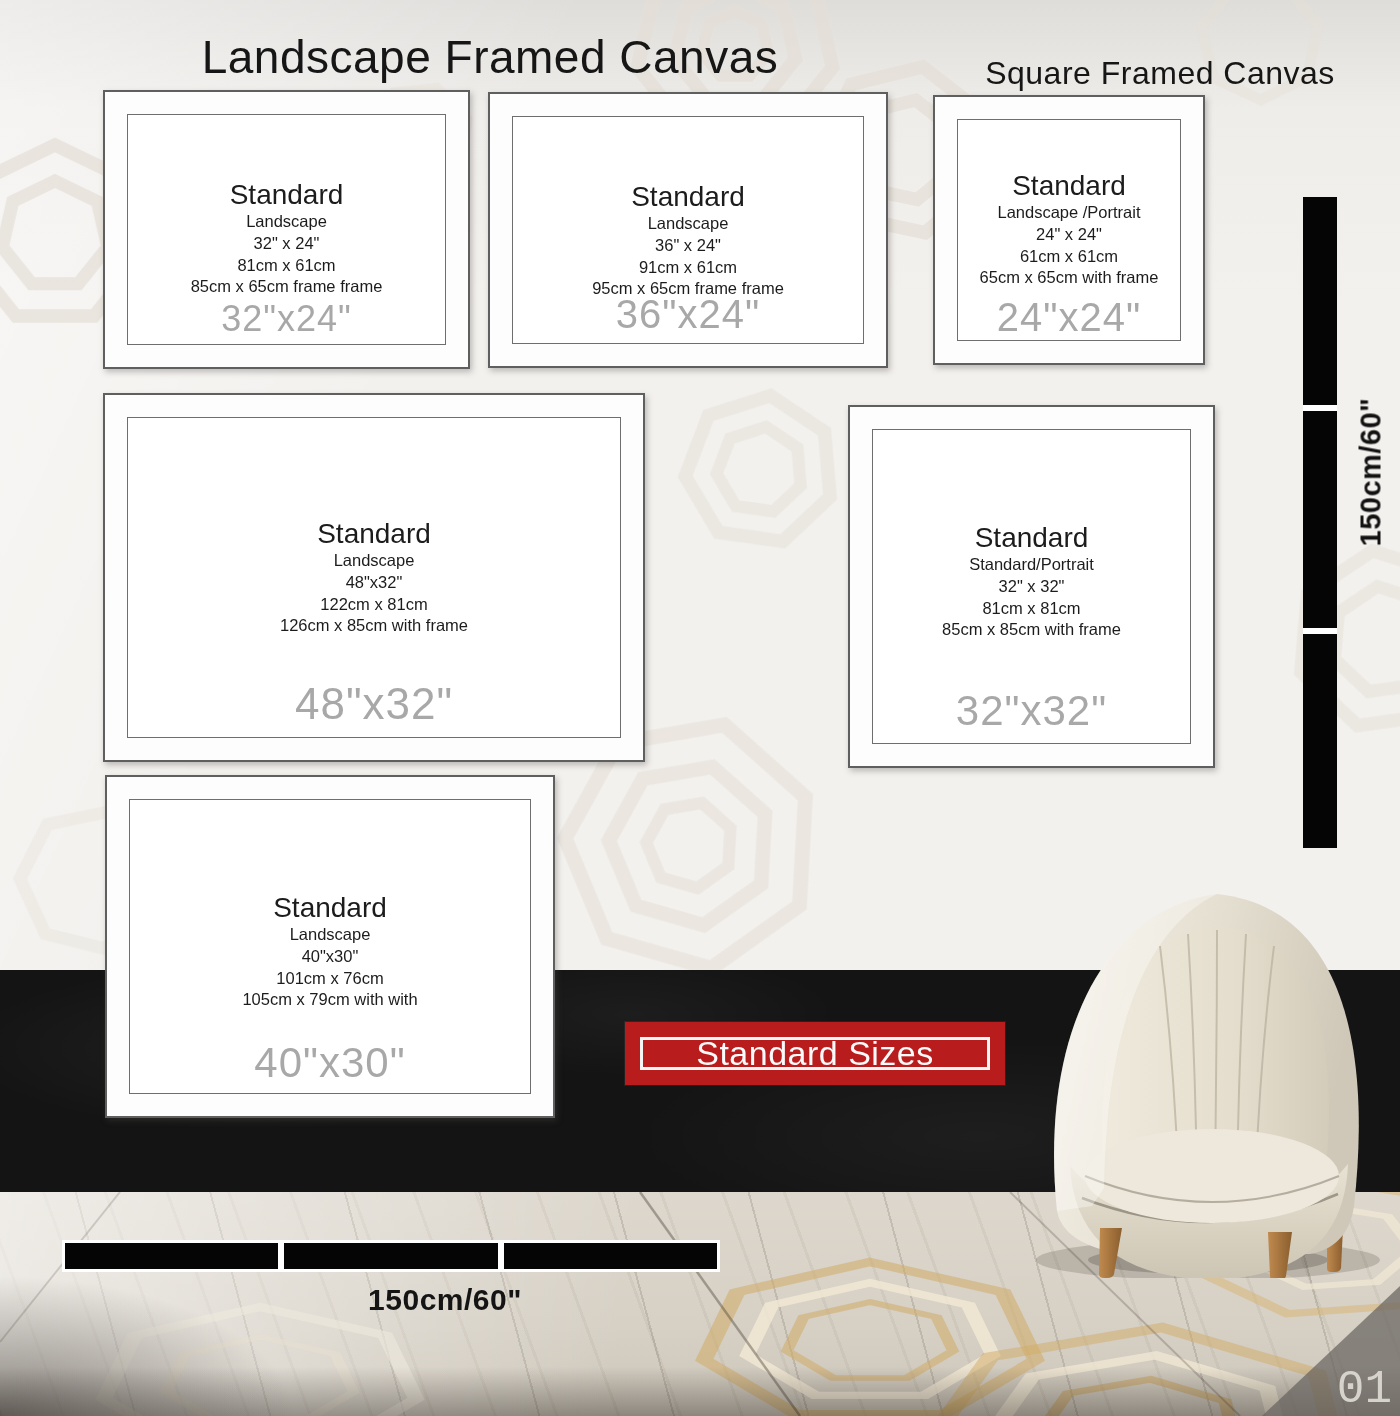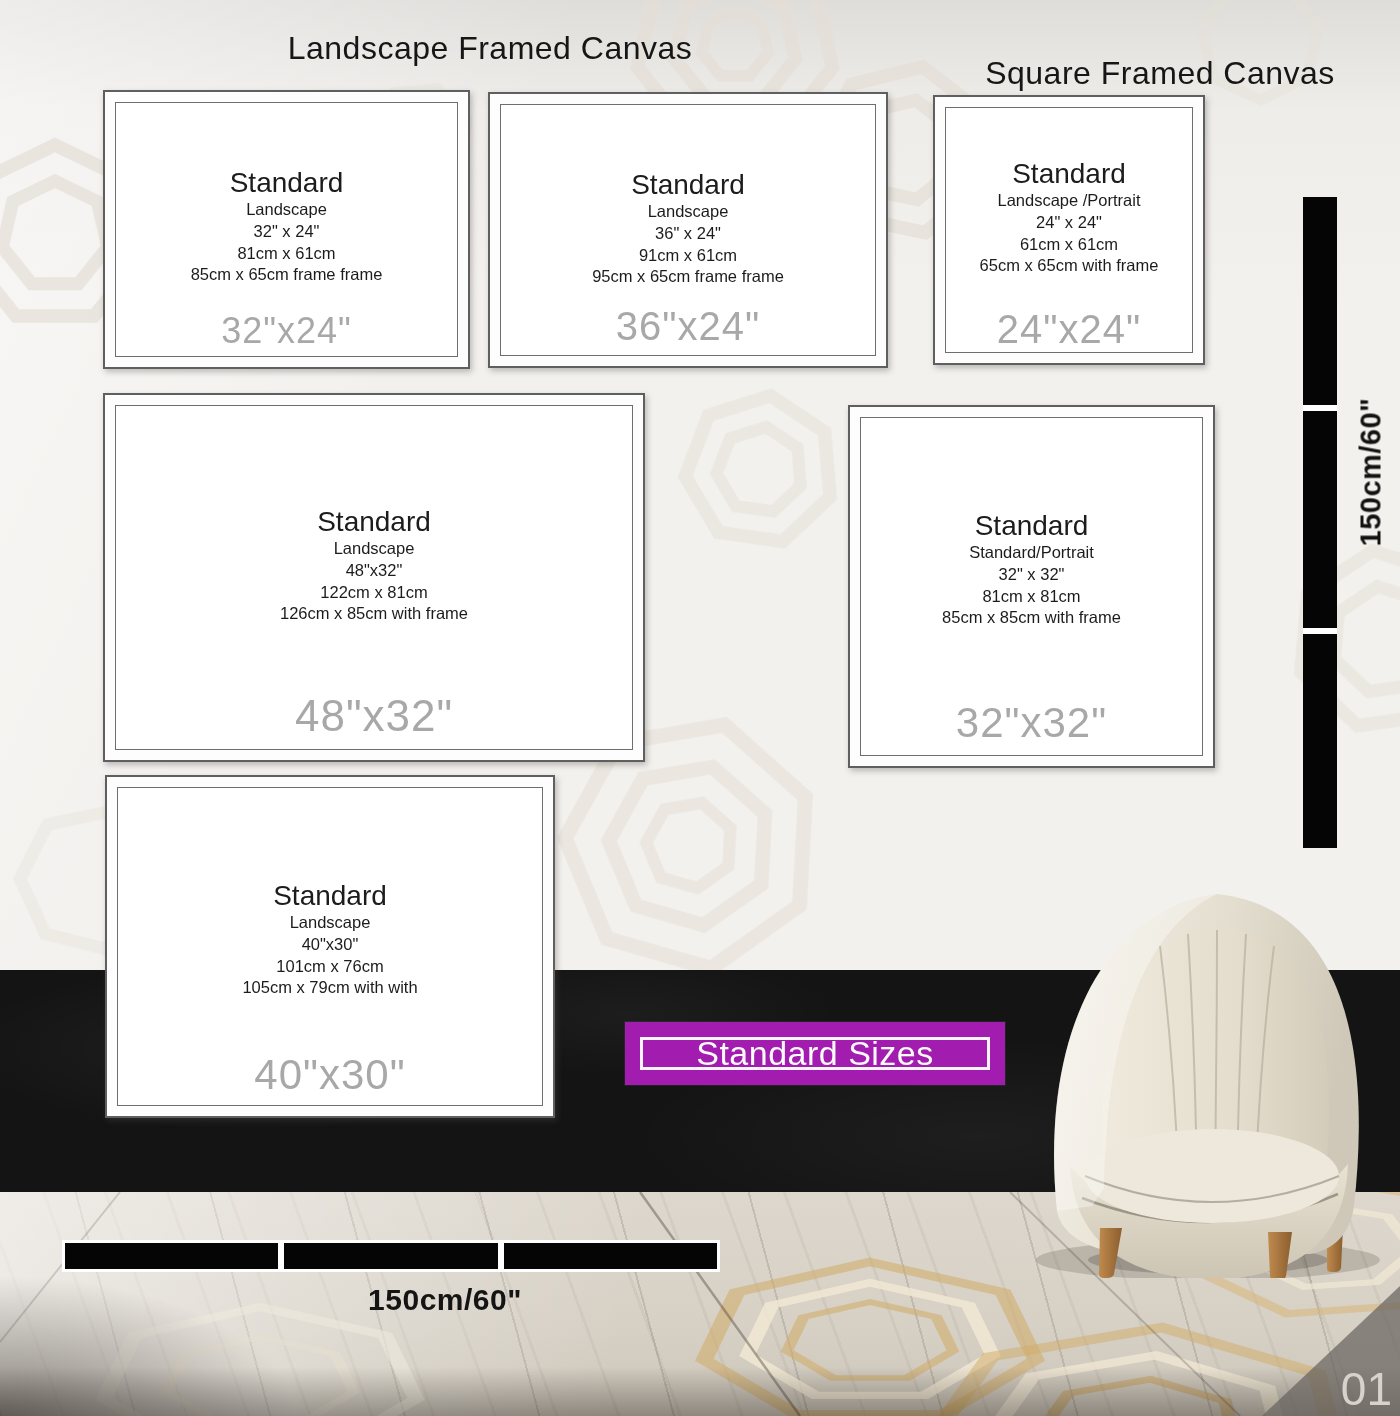--- a/index.html
+++ b/index.html
@@ -28,26 +28,26 @@
       repeating-linear-gradient(70deg,rgba(140,126,106,.10) 0 3px,rgba(0,0,0,0) 3px 58px),
       linear-gradient(180deg,#ddd7cd 0,#d6d0c5 60%,#cdc6ba 100%);}
   .floor-vignette{position:absolute;left:0;top:1192px;width:1400px;height:224px;
     background:
       radial-gradient(ellipse 420px 200px at 0% 100%,rgba(35,28,22,.5),transparent 70%),
       linear-gradient(180deg,rgba(0,0,0,0) 78%,rgba(20,16,12,.35) 100%);}
   .floor-pattern{position:absolute;left:0;top:1192px;}
 
   
   .heading{position:absolute;color:#161616;text-align:center;letter-spacing:.5px;}
-  .heading-left{left:130px;top:30px;width:720px;font-size:32px;}
+  .heading-left{left:130px;top:30px;width:720px;font-size:46px;}
   .heading-right{left:930px;top:38px;width:460px;font-size:32px;margin-top:17px;}
 
   
   .frame{position:absolute;box-sizing:border-box;background:#fdfdfd;border:2px solid #5f5f5f;
-    padding:10px;box-shadow:2px 3px 6px rgba(80,78,74,.35);}
+    padding:22px;box-shadow:2px 3px 6px rgba(80,78,74,.35);}
   .frame-inner{position:relative;width:100%;height:100%;box-sizing:border-box;
     border:1px solid #6e6e6e;background:#ffffff;}
   .spec{position:absolute;left:0;right:0;text-align:center;color:#1c1c1c;}
   .spec-title{font-size:28px;line-height:1.15;}
   .spec-line{font-size:16.5px;line-height:1.32;}
   .mark{position:absolute;left:0;right:0;text-align:center;color:#a8a8a8;letter-spacing:1px;}
 
   
   .v-ruler{position:absolute;left:1303px;top:197px;width:34px;height:651px;display:flex;
     flex-direction:column;}
@@ -55,35 +55,35 @@
   .v-gap{background:#ffffff;height:6px;flex:none;}
   .v-ruler-label{position:absolute;left:1371px;top:472px;transform:translate(-50%,-50%) rotate(-90deg);
     white-space:nowrap;font-size:29px;font-weight:bold;color:#121212;letter-spacing:.5px;}
   .h-ruler{position:absolute;left:62px;top:1240px;width:658px;height:32px;background:#ffffff;
     padding:3px;box-sizing:border-box;display:flex;gap:6px;}
   .h-seg{background:#050505;flex:1;}
   .h-ruler-label{position:absolute;left:300px;top:1283px;width:290px;text-align:center;
     font-size:30px;font-weight:bold;color:#141414;letter-spacing:.5px;}
 
   
-  .badge{position:absolute;left:625px;top:1022px;width:380px;height:63px;background:#a21caf;
+  .badge{position:absolute;left:625px;top:1022px;width:380px;height:63px;background:#b91c1c;
     box-sizing:border-box;padding:15px;box-shadow:0 0 0 1px rgba(255,255,255,.06);}
   .badge-inner{width:100%;height:100%;box-sizing:border-box;border:3px solid #f5f5f5;
     display:flex;align-items:center;justify-content:center;}
   .badge-label{color:#fafafa;font-size:34px;letter-spacing:.5px;}
 
   
   .chair{position:absolute;left:1012px;top:876px;}
 
   
   .corner-triangle{position:absolute;left:1262px;top:1286px;width:138px;height:130px;
     background:rgba(104,100,95,.72);
     -webkit-clip-path:polygon(100% 0,100% 100%,0 100%);clip-path:polygon(100% 0,100% 100%,0 100%);}
   .page-number{position:absolute;right:6px;bottom:2px;left:auto;color:#d6d2cc;font-size:46px;
-    font-family:Liberation Sans, sans-serif;position:absolute;}
+    font-family:Liberation Mono, monospace;position:absolute;}
   .corner-triangle .page-number{position:absolute;}
 </style>
 </head>
 <body>
 
 <div class="scene">
 
   <div class="wall"></div>
   <div class="wall-sheen"></div>
   <svg class="wall-pattern" width="1400" height="972" viewBox="0 0 1400 972">

